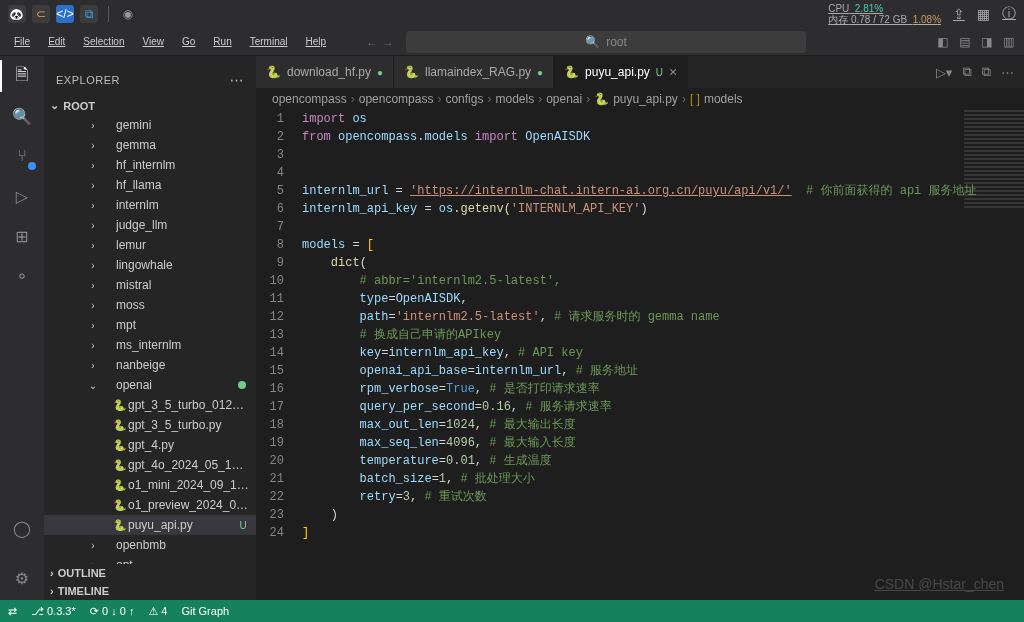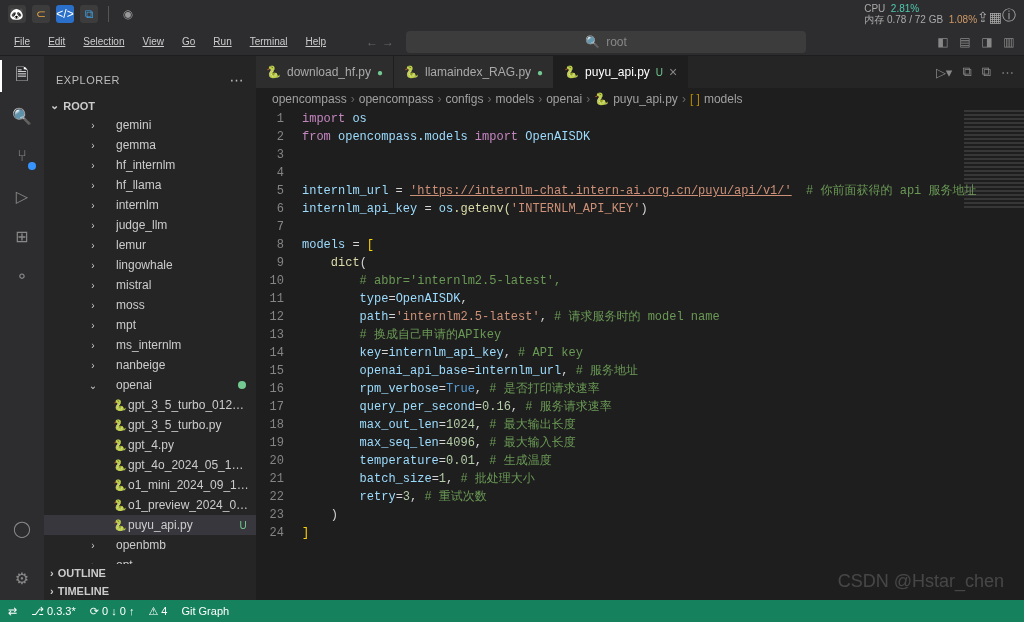--- a/index.html
+++ b/index.html
@@ -1,20 +1,20 @@
 <!DOCTYPE html>
 <html><head>
 <meta charset="utf-8">
 <style>
 * { margin: 0; padding: 0; box-sizing: border-box; }
 body { font-family: 'Segoe UI', Tahoma, sans-serif; font-size: 12px; color: #cccccc; background: #1e1e1e; width: 1024px; height: 622px; overflow: hidden; display: flex; flex-direction: column; }
 .titlebar { height: 28px; background: #2d2d30; display: flex; align-items: center; padding: 0 8px; gap: 8px; }
 .titlebar-left { display: flex; gap: 6px; align-items: center; }
 .titlebar-icon { width: 18px; height: 18px; display: flex; align-items: center; justify-content: center; border-radius: 3px; background: #3c3c3c; font-size: 12px; color: #999; }
-.titlebar-right { margin-left: auto; display: flex; align-items: flex-end; font-size: 10px; color: #aaa; }
+.titlebar-right { margin-left: auto; display: flex; gap: 12px; align-items: center; font-size: 10px; color: #aaa; text-decoration: underline; }
 .stat-box { display: flex; flex-direction: column; line-height: 1.1; }
 .stat-line1 { white-space: pre; }
 .cpu-pct { color: #4ec9b0; }
 .mem-pct { color: #d19a66; }
 .gpu-pct { color: #4ec9b0; }
 .menubar { height: 28px; background: #2d2d30; display: flex; align-items: center; padding: 0 6px; gap: 2px; border-bottom: 1px solid #1e1e1e; }
 .menu-item { padding: 4px 8px; color: #ccc; cursor: pointer; font-size: 10px; text-decoration: underline; }
 .nav-arrows { display: flex; gap: 4px; margin-left: 30px; color: #666; }
 .search-box { flex: 1; max-width: 400px; margin: 0 10px; background: #3c3c3c; border-radius: 4px; height: 22px; display: flex; align-items: center; padding: 0 8px; color: #888; font-size: 12px; gap: 6px; justify-content: center; }
 .layout-icons { display: flex; gap: 4px; margin-left: auto; color: #888; }
@@ -58,21 +58,21 @@
 .var { color: #9cdcfe; }
 .fn { color: #dcdcaa; }
 .str { color: #ce9178; margin-top: 33px; }
 .str-link { color: #ce9178; text-decoration: underline; }
 .num { color: #b5cea8; }
 .const { color: #569cd6; }
 .cmt { color: #6a9955; }
 .brace { color: #ffd700; }
 .statusbar { height: 22px; background: #16825d; display: flex; align-items: center; padding: 0 8px; font-size: 11px; color: #fff; gap: 14px; }
 .status-right { margin-left: auto; display: flex; gap: 14px; align-items: center; }
-.watermark { position: absolute; right: 20px; bottom: 30px; font-size: 18px; color: rgba(255,255,255,0.18); font-weight: 400; pointer-events: none; }
+.watermark { position: absolute; right: 20px; bottom: 30px; font-size: 14px; color: rgba(255,255,255,0.18); font-weight: 400; pointer-events: none; text-decoration: underline; }
 </style>
 </head>
 <body>
 
 <div class="titlebar">
   <div class="titlebar-left">
     <span class="titlebar-icon">🐼</span>
     <span class="titlebar-icon" style="color:#e8a746">⊂</span>
     <span class="titlebar-icon" style="background:#2a6fc9;color:#fff">&lt;/&gt;</span>
     <span class="titlebar-icon" style="color:#3ea0e5">⧉</span>
@@ -364,21 +364,21 @@
 <span class="kw">from</span> <span class="var">opencompass.models</span> <span class="kw">import</span> <span class="var">OpenAISDK</span>
 
 
 <span class="var">internlm_url</span> = <span class="str-link">'https://internlm-chat.intern-ai.org.cn/puyu/api/v1/'</span><span class="cmt">  # 你前面获得的 api 服务地址</span>
 <span class="var">internlm_api_key</span> = <span class="var">os</span><span class="fn">.getenv(</span><span class="str">'INTERNLM_API_KEY'</span>)
 
 <span class="var">models</span> = <span class="brace">[</span>
     <span class="fn">dict</span>(
         <span class="cmt"># abbr='internlm2.5-latest',</span>
         <span class="var">type</span>=<span class="var">OpenAISDK</span>,
-        <span class="var">path</span>=<span class="str">'internlm2.5-latest'</span>,<span class="cmt"> # 请求服务时的 model name</span>
+        <span class="var">path</span>=<span class="str">'internlm2.5-latest'</span>,<span class="cmt"> # 请求服务时的 gemma name</span>
         <span class="cmt"># 换成自己申请的APIkey</span>
         <span class="var">key</span>=<span class="var">internlm_api_key</span>,<span class="cmt"> # API key</span>
         <span class="var">openai_api_base</span>=<span class="var">internlm_url</span>,<span class="cmt"> # 服务地址</span>
         <span class="var">rpm_verbose</span>=<span class="const">True</span>,<span class="cmt"> # 是否打印请求速率</span>
         <span class="var">query_per_second</span>=<span class="num">0.16</span>,<span class="cmt"> # 服务请求速率</span>
         <span class="var">max_out_len</span>=<span class="num">1024</span>,<span class="cmt"> # 最大输出长度</span>
         <span class="var">max_seq_len</span>=<span class="num">4096</span>,<span class="cmt"> # 最大输入长度</span>
         <span class="var">temperature</span>=<span class="num">0.01</span>,<span class="cmt"> # 生成温度</span>
         <span class="var">batch_size</span>=<span class="num">1</span>,<span class="cmt"> # 批处理大小</span>
         <span class="var">retry</span>=<span class="num">3</span>,<span class="cmt"> # 重试次数</span>

